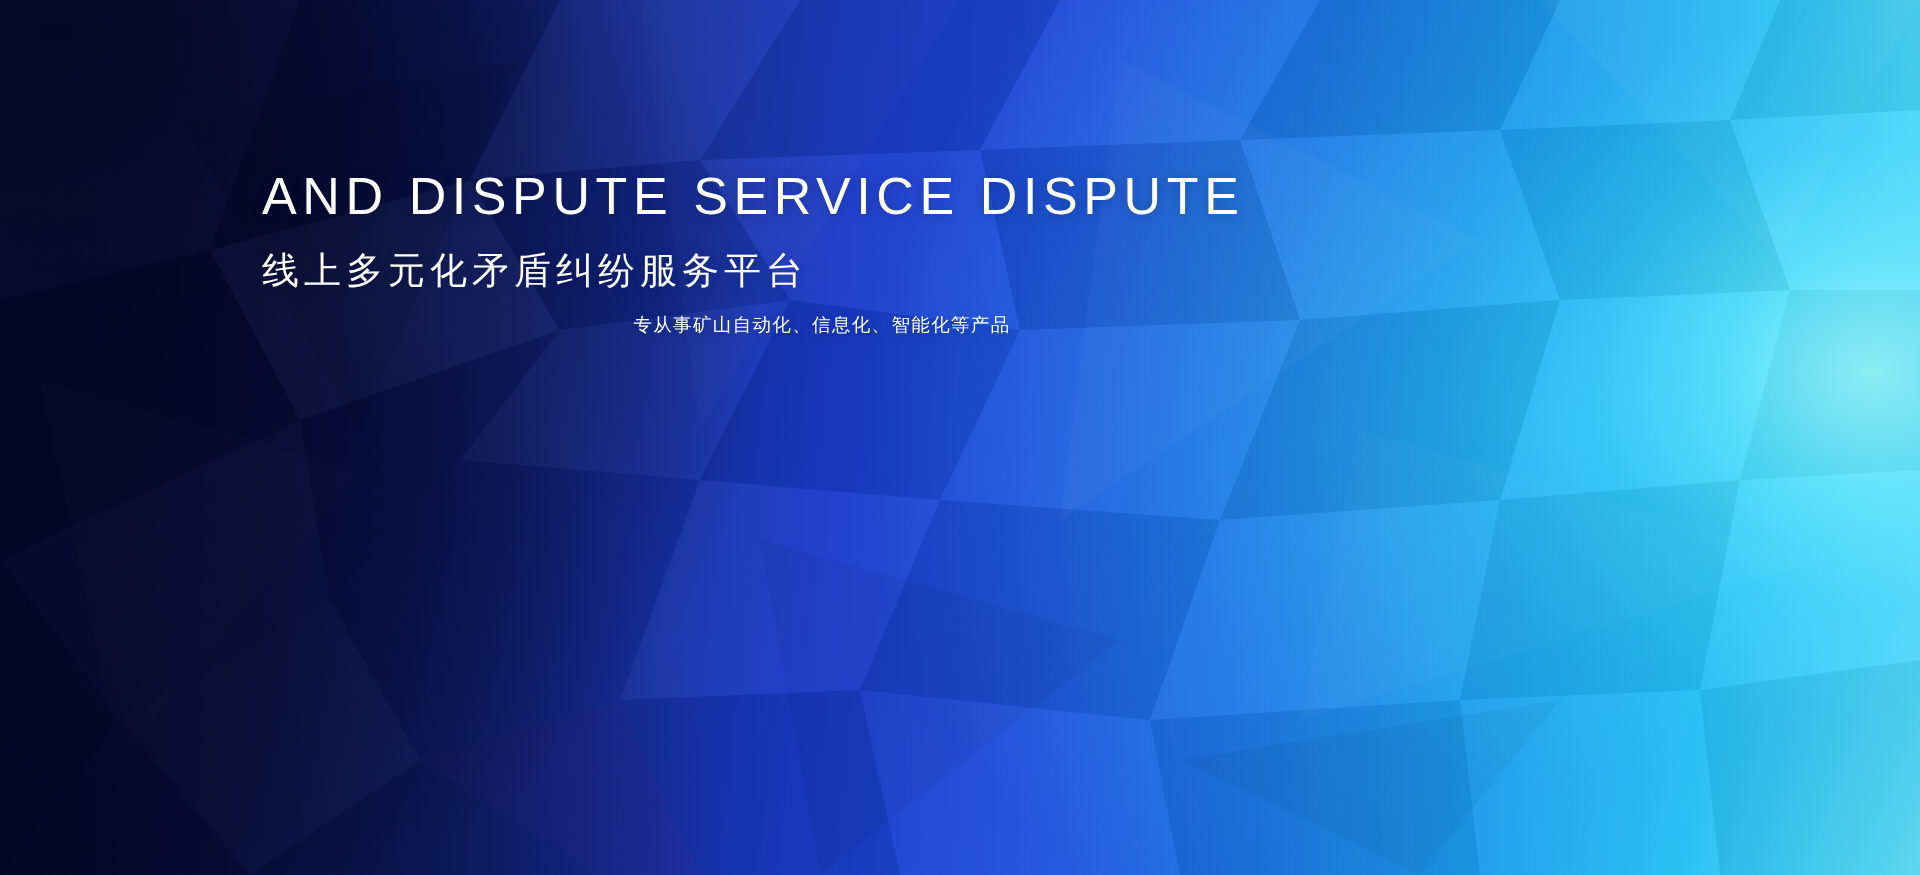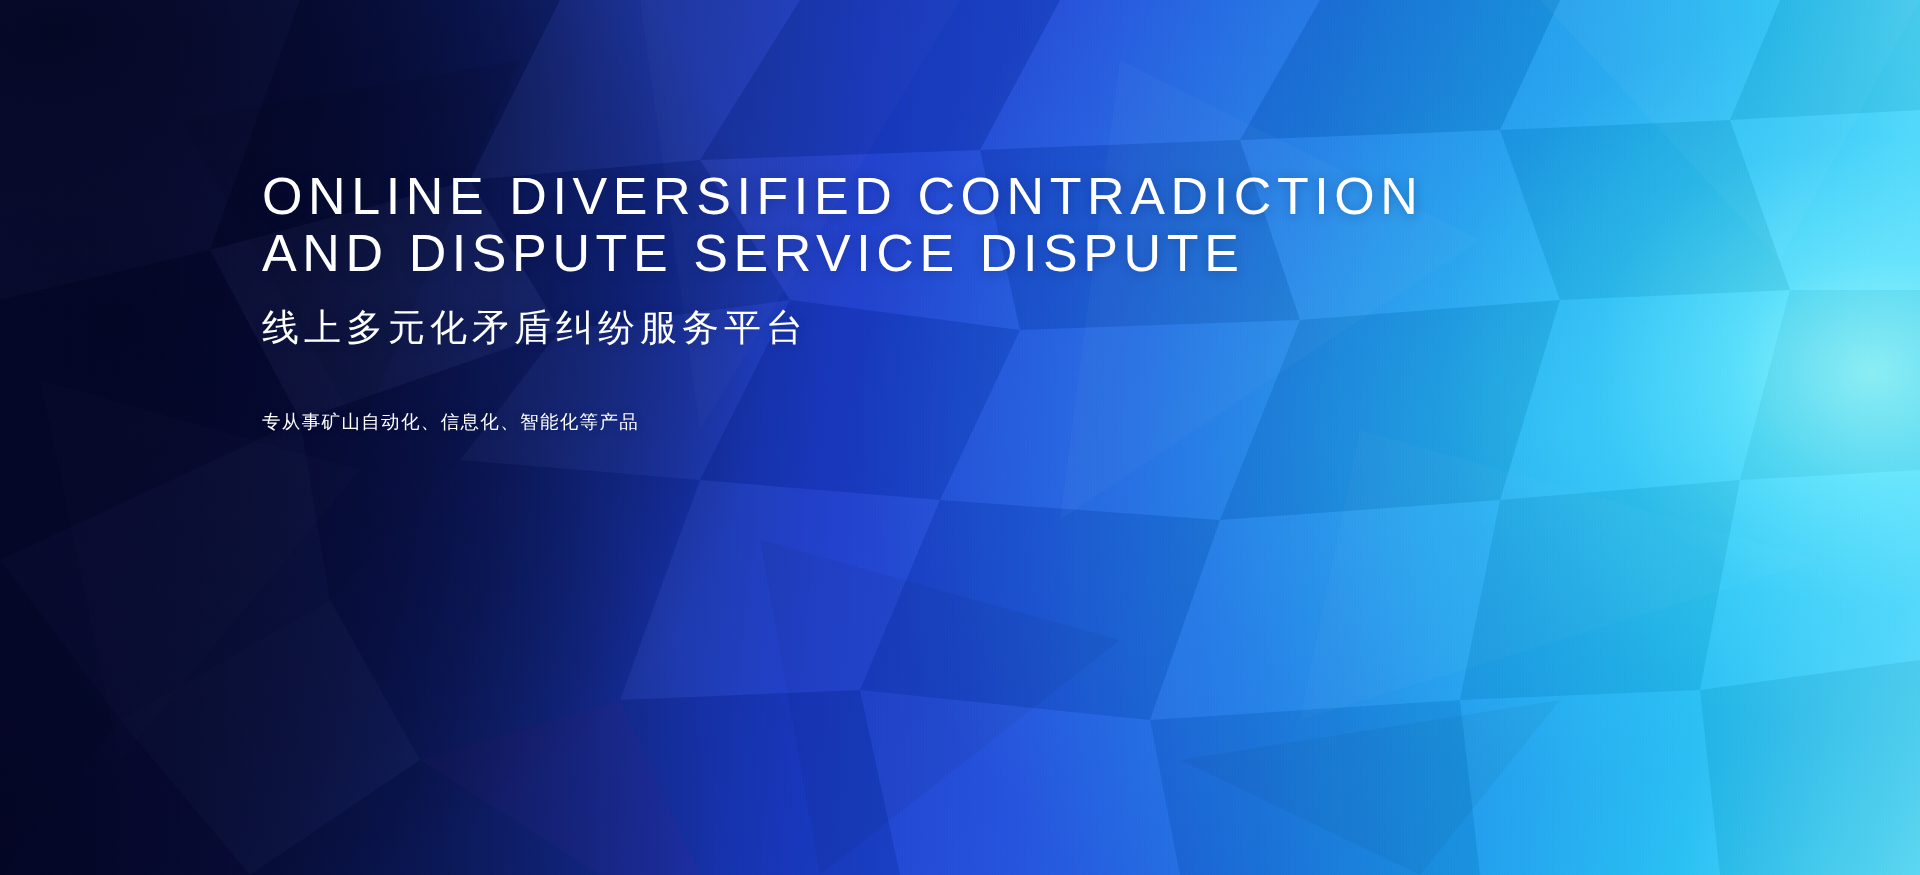--- a/index.html
+++ b/index.html
@@ -108,23 +108,24 @@
     color: #ffffff;
     font-size: 37px;
     line-height: 44px;
     font-weight: 400;
     letter-spacing: 5.0px;
     white-space: nowrap;
     text-shadow: 0 1px 10px rgba(0,20,70,0.28);
   }
 
   .body-copy {
-    margin: 56px 0 0 0;
+    margin: 16px 0 0 0;
     padding: 0;
     list-style: none;
+    text-align: center;
   }
   .body-copy li {
     color: #ffffff;
     font-size: 18.5px;
     line-height: 31px;
     font-weight: 400;
     letter-spacing: 1.35px;
     white-space: nowrap;
     text-shadow: 0 1px 8px rgba(0,20,70,0.26);
   }
@@ -190,21 +191,20 @@
       <polygon points="40,380 360,470 120,760" fill="#ffffff" fill-opacity="0.016"></polygon>
     </g>
   </svg>
 
   <div class="texture"></div>
   <div class="vignette"></div>
 
   <div class="content">
 
     <h1 class="headline">
-      <span class="hl-line">ONLINE DIVERSIFIED CONTRADICTION</span>
       <span class="hl-line">AND DISPUTE SERVICE DISPUTE</span>
     </h1>
 
     <h2 class="subtitle">线上多元化矛盾纠纷服务平台</h2>
 
     <ul class="body-copy">
       <li>专从事矿山自动化、信息化、智能化等产品</li>
     </ul>
 
   </div>

